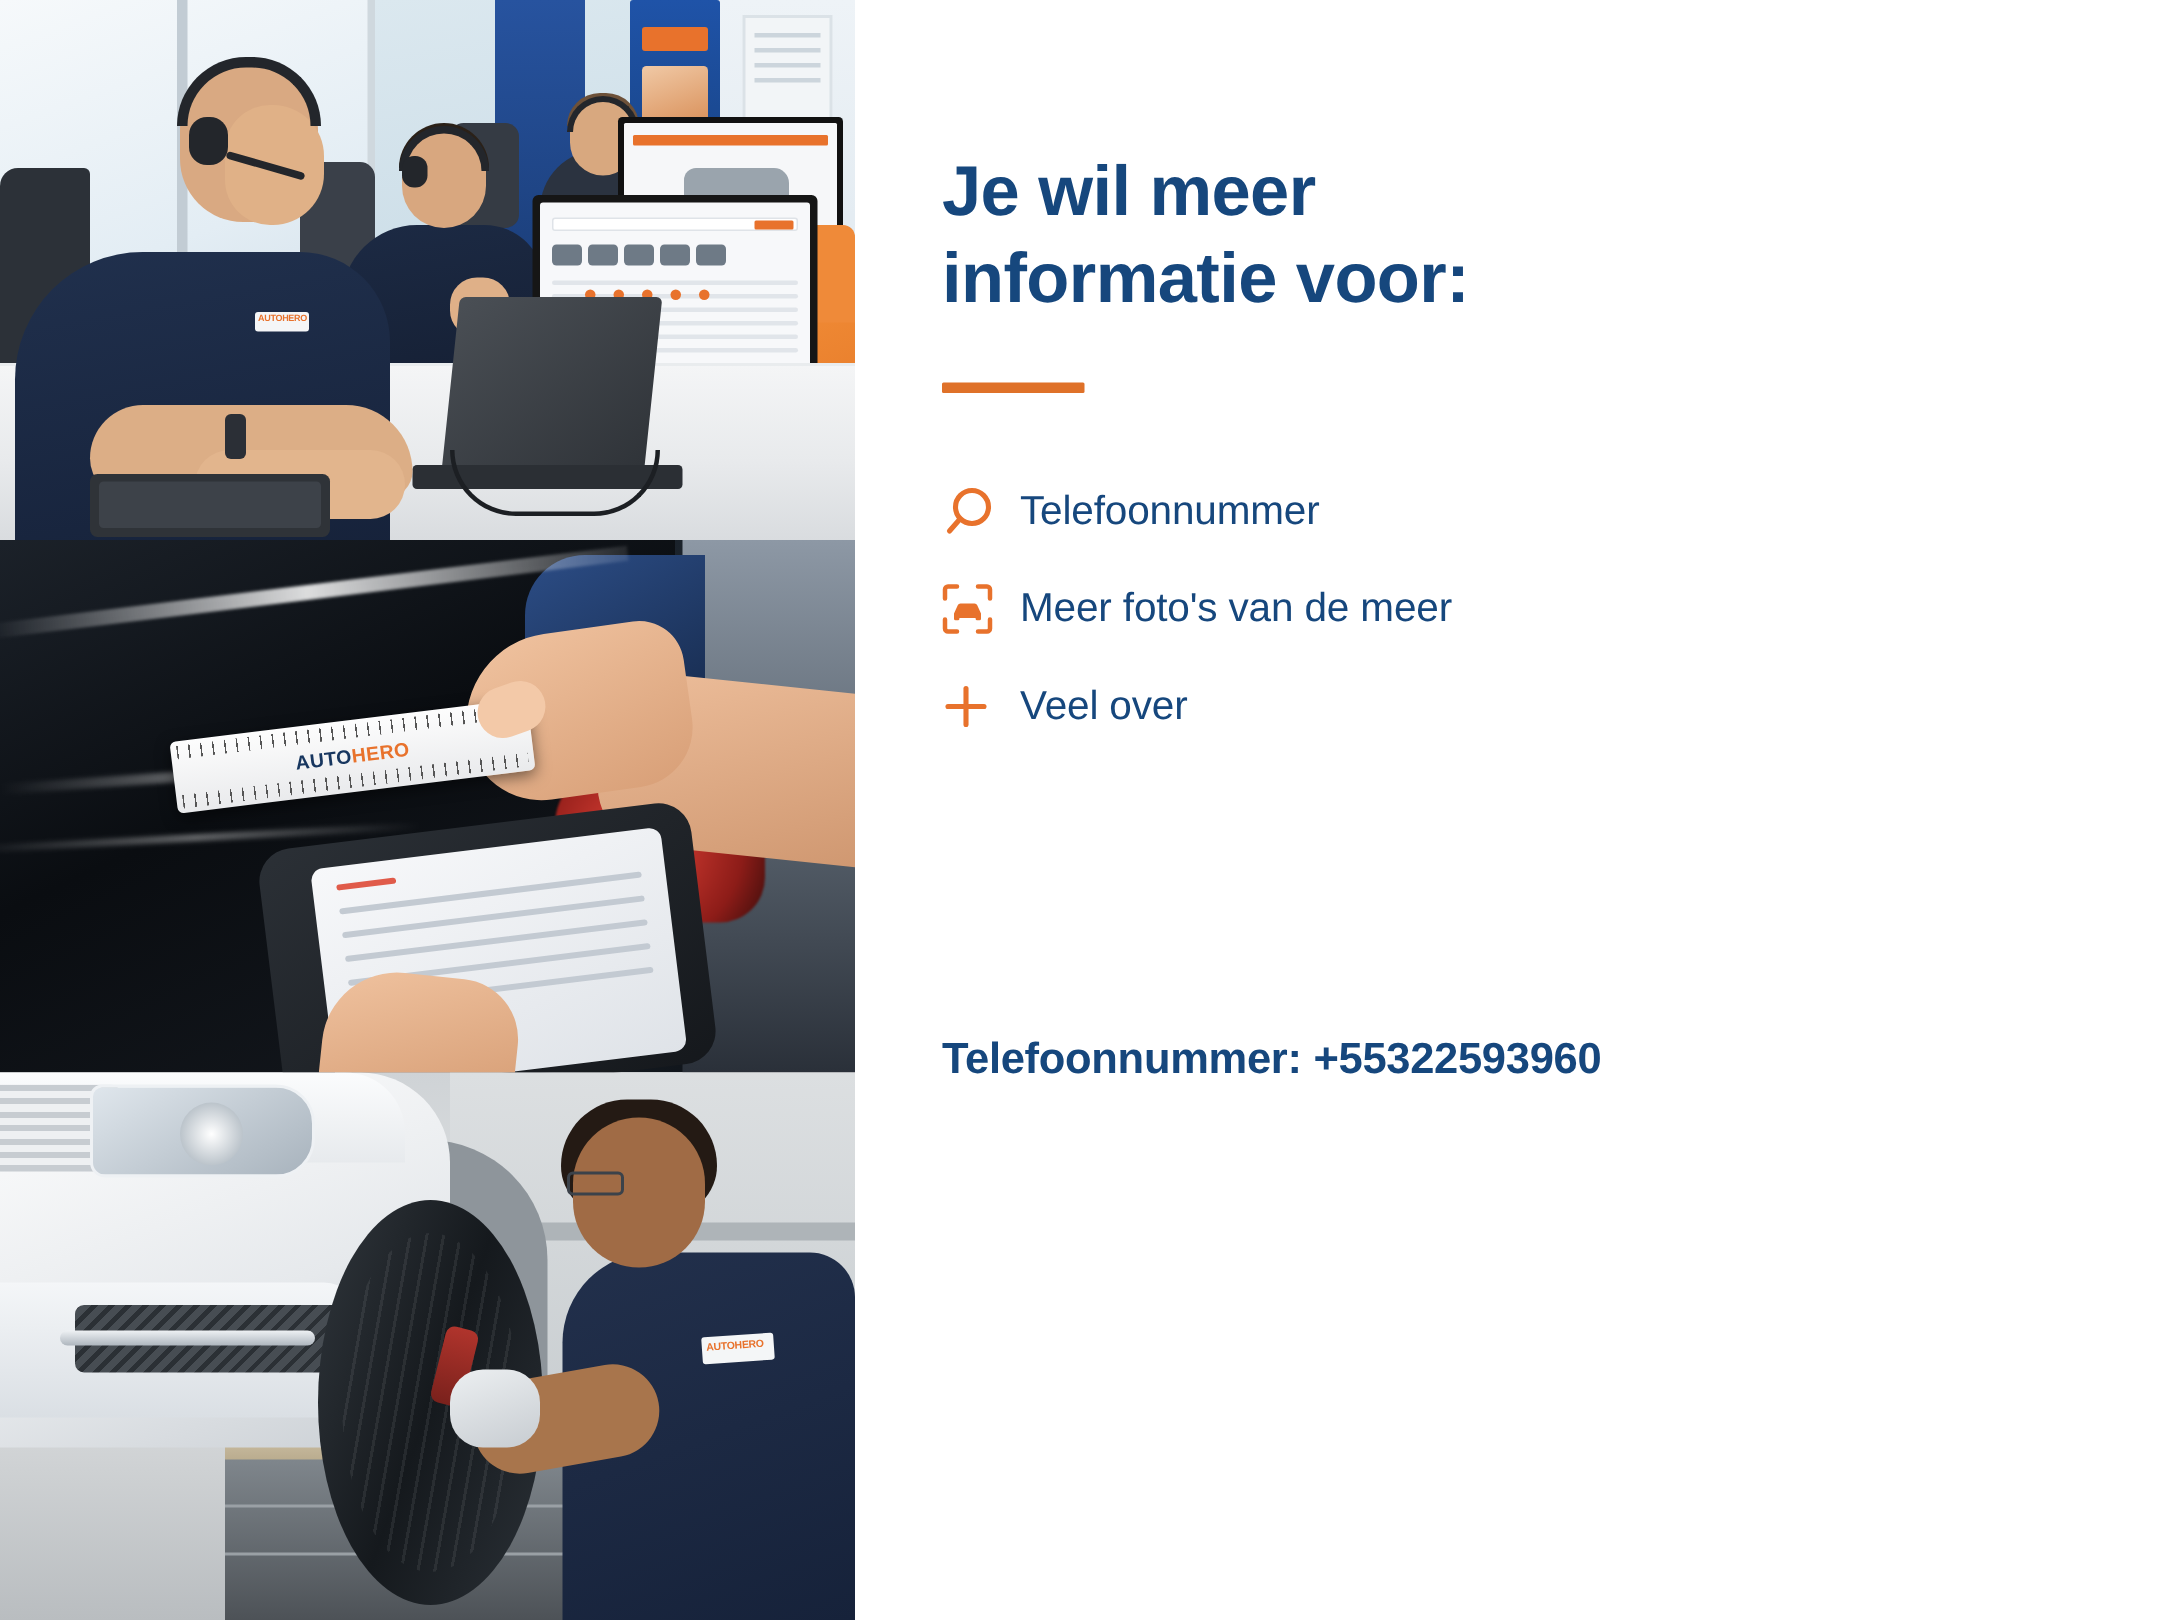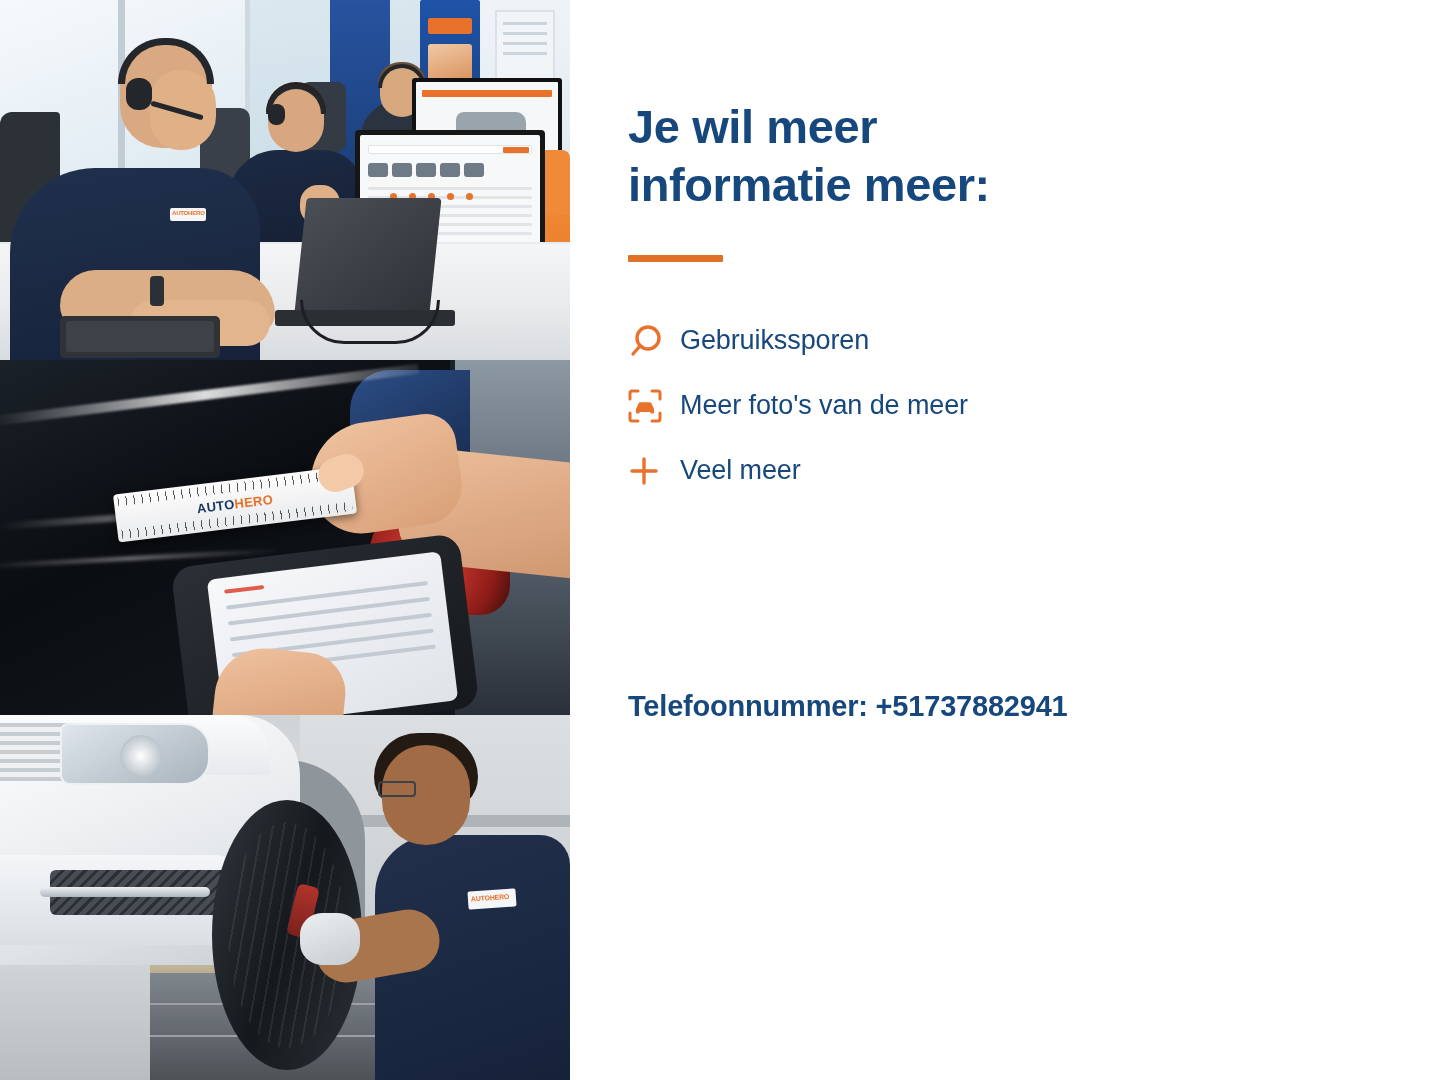--- a/index.html
+++ b/index.html
@@ -310,36 +310,36 @@
       <div class="p3-tech-arm"></div>
       <div class="p3-tool"></div>
       <div class="p3-glove"></div>
     </div>
   </div>
 
   <div class="content">
 
     <h1 class="heading">
       <span>Je wil meer</span><br>
-      <span>informatie meer:</span>
+      <span>informatie voor:</span>
     </h1>
     <div class="rule"></div>
 
     <div class="list">
 
 
 
       <div class="list-item">
         <span class="list-icon">
           <svg width="34" height="34" viewBox="0 0 34 34">
             <circle cx="20" cy="14" r="11" fill="none" stroke="#e8722c" stroke-width="3.4"></circle>
             <path d="M12 22 L5 30" stroke="#e8722c" stroke-width="3.4" stroke-linecap="round"></path>
           </svg>
         </span>
-        <span class="list-label">Gebruikssporen</span>
+        <span class="list-label">Telefoonnummer</span>
       </div>
 
       <div class="list-item">
         <span class="list-icon">
           <svg width="34" height="34" viewBox="0 0 34 34">
             <g stroke="#e8722c" stroke-width="3" fill="none" stroke-linecap="round">
               <path d="M2 10 V4 a2 2 0 0 1 2 -2 H10"></path>
               <path d="M24 2 H30 a2 2 0 0 1 2 2 V10"></path>
               <path d="M32 24 V30 a2 2 0 0 1 -2 2 H24"></path>
               <path d="M10 32 H4 a2 2 0 0 1 -2 -2 V24"></path>
@@ -352,22 +352,22 @@
 
       <div class="list-item">
         <span class="list-icon">
           <svg width="32" height="32" viewBox="0 0 32 32">
             <g stroke="#e8722c" stroke-width="3.4" stroke-linecap="round">
               <path d="M16 4 V28"></path>
               <path d="M4 16 H28"></path>
             </g>
           </svg>
         </span>
-        <span class="list-label">Veel meer</span>
+        <span class="list-label">Veel over</span>
       </div>
     </div>
 
     <div class="contact">
-      <div class="phone">Telefoonnummer: +51737882941</div>
+      <div class="phone">Telefoonnummer: +55322593960</div>
     </div>
 
   </div>
 </div>
 
 </body></html>

